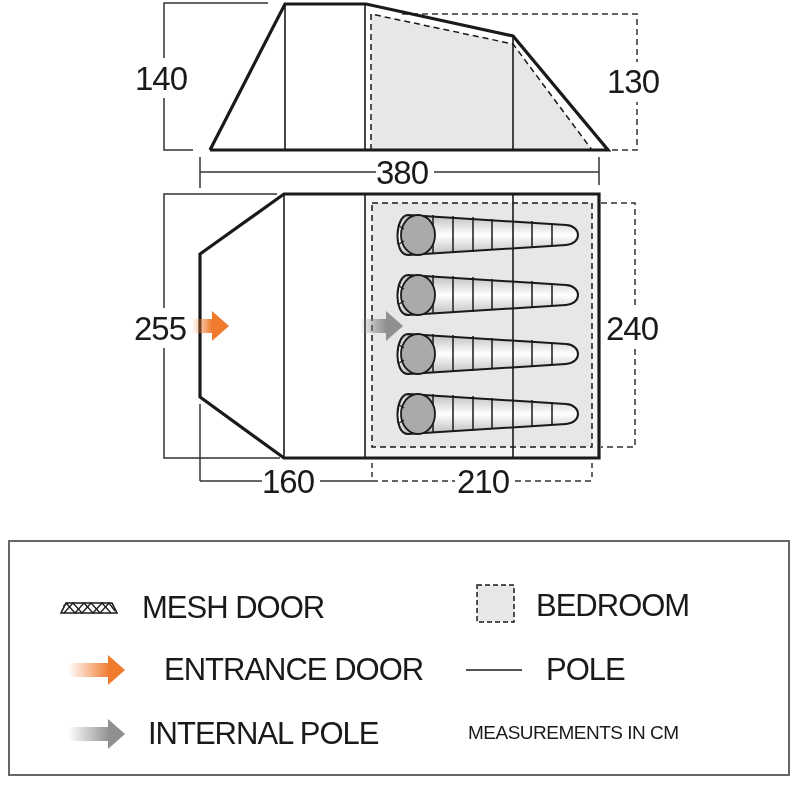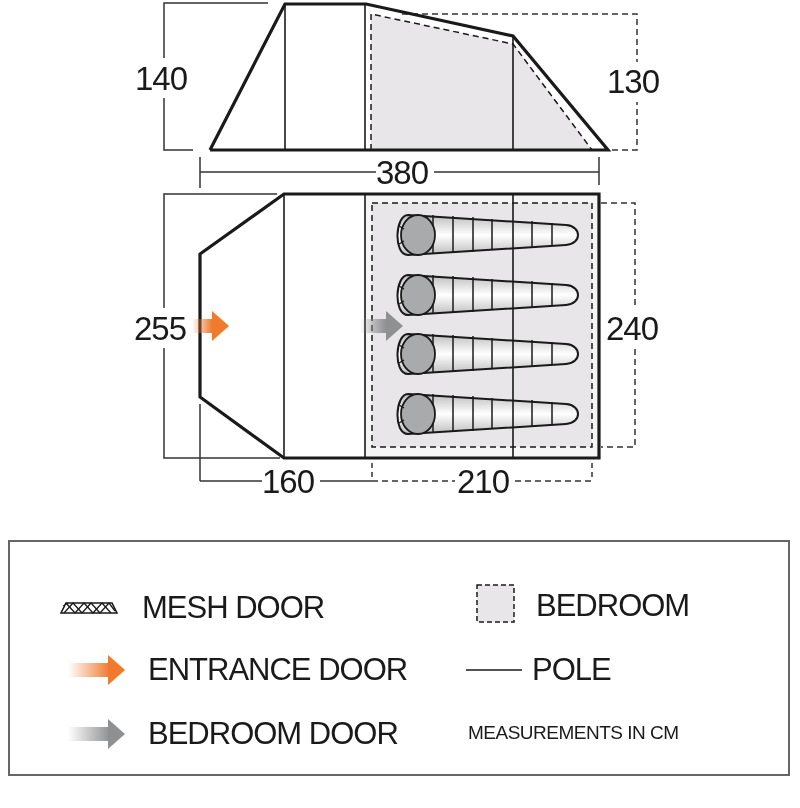--- a/index.html
+++ b/index.html
@@ -125,21 +125,21 @@
   <div class="lg-item" style="left:50px; top:48px;">
     <svg class="icon" width="58" height="16" viewBox="0 0 58 16">
       <polygon points="6,3 52,3 57,13 1,13" fill="none" stroke="#1a1a1a" stroke-width="1.6"></polygon>
       <polyline points="4,13 13,3 22,13 31,3 40,13 49,3 55,11" fill="none" stroke="#1a1a1a" stroke-width="1.3"></polyline>
       <polyline points="3,6 8,3" fill="none" stroke="#1a1a1a" stroke-width="1"></polyline>
       <polyline points="6,3 15,13 24,3 33,13 42,3 51,13" fill="none" stroke="#1a1a1a" stroke-width="1.3"></polyline>
     </svg>
     <span class="lg-label" style="margin-left:24px;">MESH DOOR</span>
   </div>
 
-  <div class="lg-item" style="left:58px; top:110px;">
+  <div class="lg-item" style="left:58px; top:110px;gap:16px;">
     <svg class="icon" width="60" height="32" viewBox="0 0 60 32">
       <defs>
         <linearGradient id="lgO" x1="0" y1="0" x2="1" y2="0">
           <stop offset="0" stop-color="#f07a2e" stop-opacity="0"></stop>
           <stop offset="1" stop-color="#f07a2e" stop-opacity="1"></stop>
         </linearGradient>
       </defs>
       <rect x="0" y="9" width="42" height="14" fill="url(#lgO)"></rect>
       <polygon points="40,1 57,16 40,31" fill="#f07a2e"></polygon>
     </svg>
@@ -150,33 +150,33 @@
     <svg class="icon" width="60" height="32" viewBox="0 0 60 32">
       <defs>
         <linearGradient id="lgG" x1="0" y1="0" x2="1" y2="0">
           <stop offset="0" stop-color="#8f9092" stop-opacity="0"></stop>
           <stop offset="1" stop-color="#8f9092" stop-opacity="1"></stop>
         </linearGradient>
       </defs>
       <rect x="0" y="9" width="42" height="14" fill="url(#lgG)"></rect>
       <polygon points="40,1 57,16 40,31" fill="#8f9092"></polygon>
     </svg>
-    <span class="lg-label" style="margin-left:20px;">BEDROOM DOOR</span>
+    <span class="lg-label" style="margin-left:20px;">INTERNAL POLE</span>
   </div>
 
   <div class="lg-item" style="left:466px; top:42px;align-items:flex-end;">
     <svg class="icon" width="40" height="40" viewBox="0 0 40 40">
       <rect x="1" y="1" width="37" height="37" fill="#e8e6e8" stroke="#1a1a1a" stroke-width="1.5" stroke-dasharray="5,3"></rect>
     </svg>
     <span class="lg-label" style="margin-left:20px;">BEDROOM</span>
   </div>
 
   <div class="lg-item" style="left:456px; top:110px;">
     <svg class="icon" width="56" height="10" viewBox="0 0 56 10">
       <line x1="0" y1="5" x2="56" y2="5" stroke="#1a1a1a" stroke-width="1.6"></line>
     </svg>
-    <span class="lg-label" style="margin-left:10px;">POLE</span>
+    <span class="lg-label" style="margin-left:24px;">POLE</span>
   </div>
 
   <div class="lg-item" style="left:458px; top:180px;">
     <span class="lg-small">MEASUREMENTS IN CM</span>
   </div>
 </div>
 
 </body></html>

